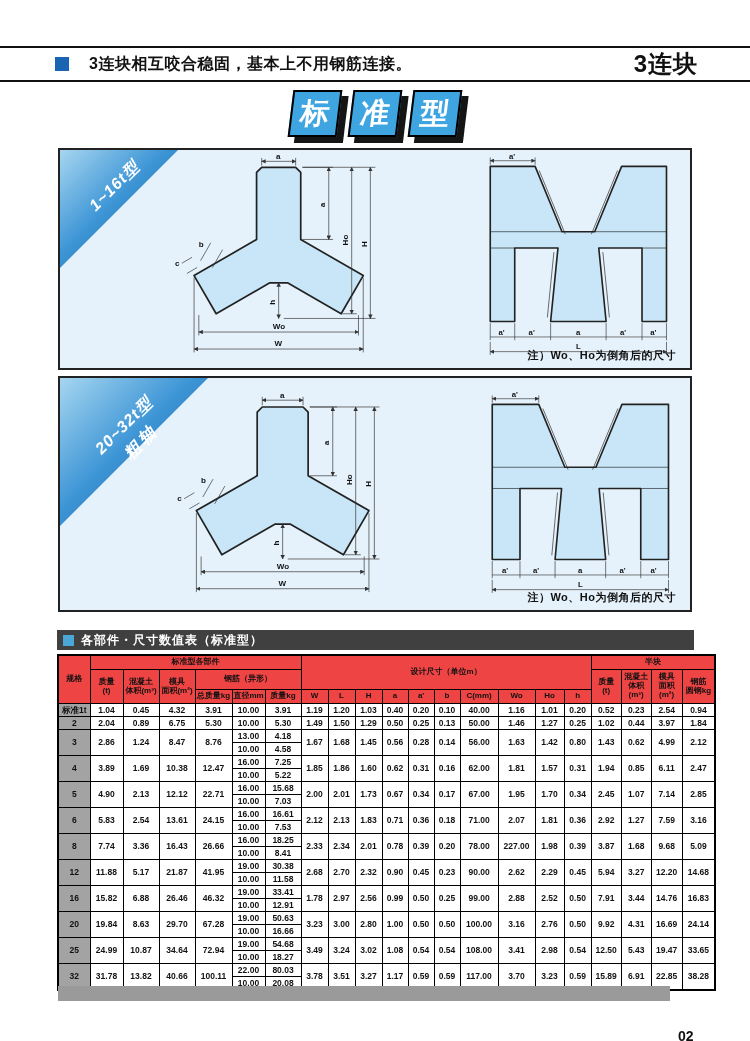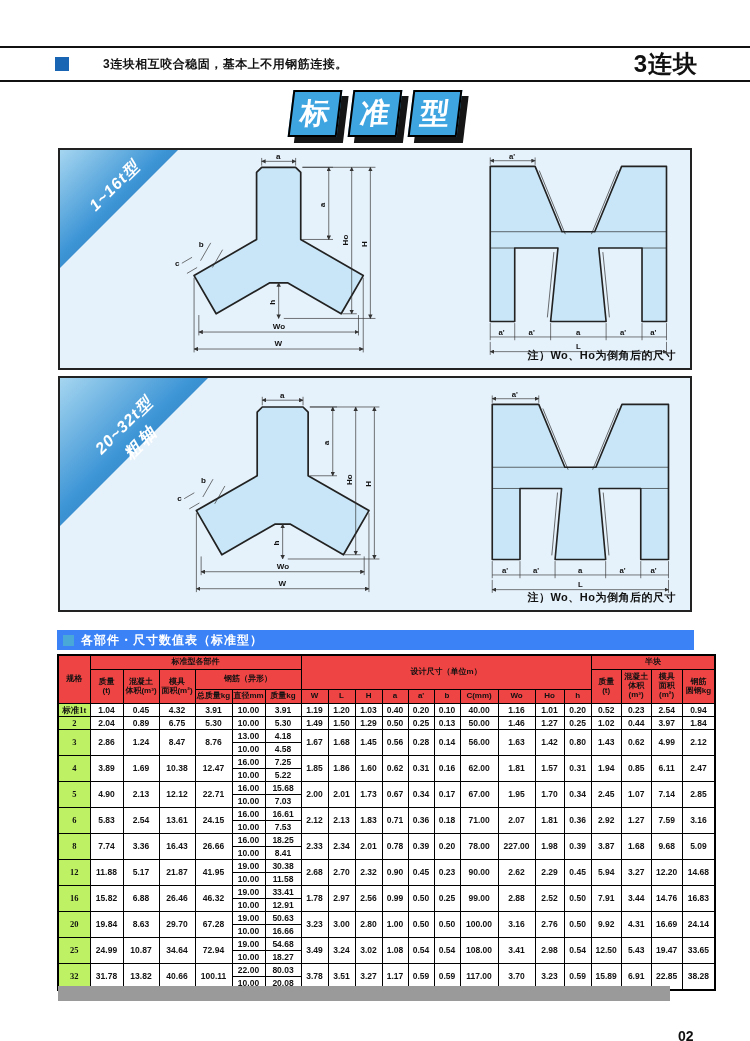--- a/index.html
+++ b/index.html
@@ -6,21 +6,21 @@
   body{
     width:750px;height:1041px;position:relative;background:#fff;
     font-family:"Liberation Sans","DejaVu Sans",sans-serif;color:#111;overflow:hidden;
   }
   
   .hdr-band{position:absolute;top:46px;left:0;width:750px;height:36px;
     border-top:2px solid #111;border-bottom:2px solid #111;
     display:flex;align-items:center;box-sizing:border-box;}
   .hdr-title{display:flex;align-items:center;margin-left:55px;color:#1a64b4;font-weight:bold;font-size:20px;letter-spacing:1px;}
   .hdr-sq{width:14px;height:14px;background:#1a64b4;margin-right:6px;}
-  .hdr-sub{font-size:12px;font-weight:bold;margin-left:28px;letter-spacing:0.5px;}
+  .hdr-sub{font-size:16px;font-weight:bold;margin-left:14px;letter-spacing:0.5px;}
   .hdr-product{margin-left:auto;margin-right:52px;font-size:24px;font-weight:bold;letter-spacing:1px;}
   
   .badge{position:absolute;top:90px;left:50%;transform:translateX(-50%);display:flex;gap:11px;}
   .badge .tile{width:45px;height:43px;background:#3fa5e0;border:2px solid #000;
     box-shadow:7px 6px 0 #151515;transform:skewX(-7deg);
     color:#fff;font-weight:bold;font-size:29px;line-height:43px;text-align:center;}
   
   .dbox{position:absolute;left:58px;width:634px;border:2px solid #222;background:#e6f2fb;box-sizing:border-box;overflow:hidden;}
   #dbox1{top:148px;height:222px;}
   #dbox2{top:376px;height:236px;}
@@ -34,28 +34,28 @@
   .ribbon-line2{font-size:17px;letter-spacing:3px;margin-top:1px;}
   .dnote{position:absolute;right:14px;bottom:5px;font-size:11px;font-weight:bold;letter-spacing:0.5px;}
   .figY{position:absolute;}
   .figH{position:absolute;}
   svg .shape{fill:#c8e6f7;stroke:#222;stroke-width:2;stroke-linejoin:round;}
   svg .inner{fill:none;stroke:#222;stroke-width:0.8;}
   svg .dim{stroke:#333;stroke-width:0.8;fill:none;}
   svg text{font-family:"Liberation Sans","DejaVu Sans",sans-serif;font-weight:bold;font-size:9.5px;fill:#111;}
   
   .tbl-wrap{position:absolute;left:57px;top:630px;width:637px;}
-  .tbl-titlebar{height:20px;background:#3b82f6;display:flex;align-items:center;}
+  .tbl-titlebar{height:20px;background:#404040;display:flex;align-items:center;}
   .tbl-titlebar .sq{width:11px;height:11px;background:#4aa8d8;margin:0 7px 0 6px;}
   .tbl-titlebar .txt{color:#fff;font-weight:bold;font-size:12px;letter-spacing:1px;}
   table.data{margin-top:4px;width:637px;border-collapse:collapse;table-layout:fixed;border:2px solid #000;}
   table.data th,table.data td{border:1px solid #000;text-align:center;vertical-align:middle;padding:0;overflow:hidden;}
   table.data thead th{background:#ef4444;font-size:8px;font-weight:bold;line-height:1.12;}
   table.data td{font-size:8.5px;font-weight:bold;height:12px;line-height:1;}
-  table.data td.spec{background:#bef264;font-family:Liberation Serif, serif;}
+  table.data td.spec{background:#a3a3a3;}
   tr.h1 th{height:13px;}
   tr.h2 th{height:19px;}
   tr.h3 th{height:13px;}
   
   .foot-bar{position:absolute;left:58px;top:986px;width:612px;height:15px;background:#9a9a9a;}
   .page-num{position:absolute;left:678px;top:1028px;font-size:14px;font-weight:bold;}
 </style>
 </head>
 <body>
 

